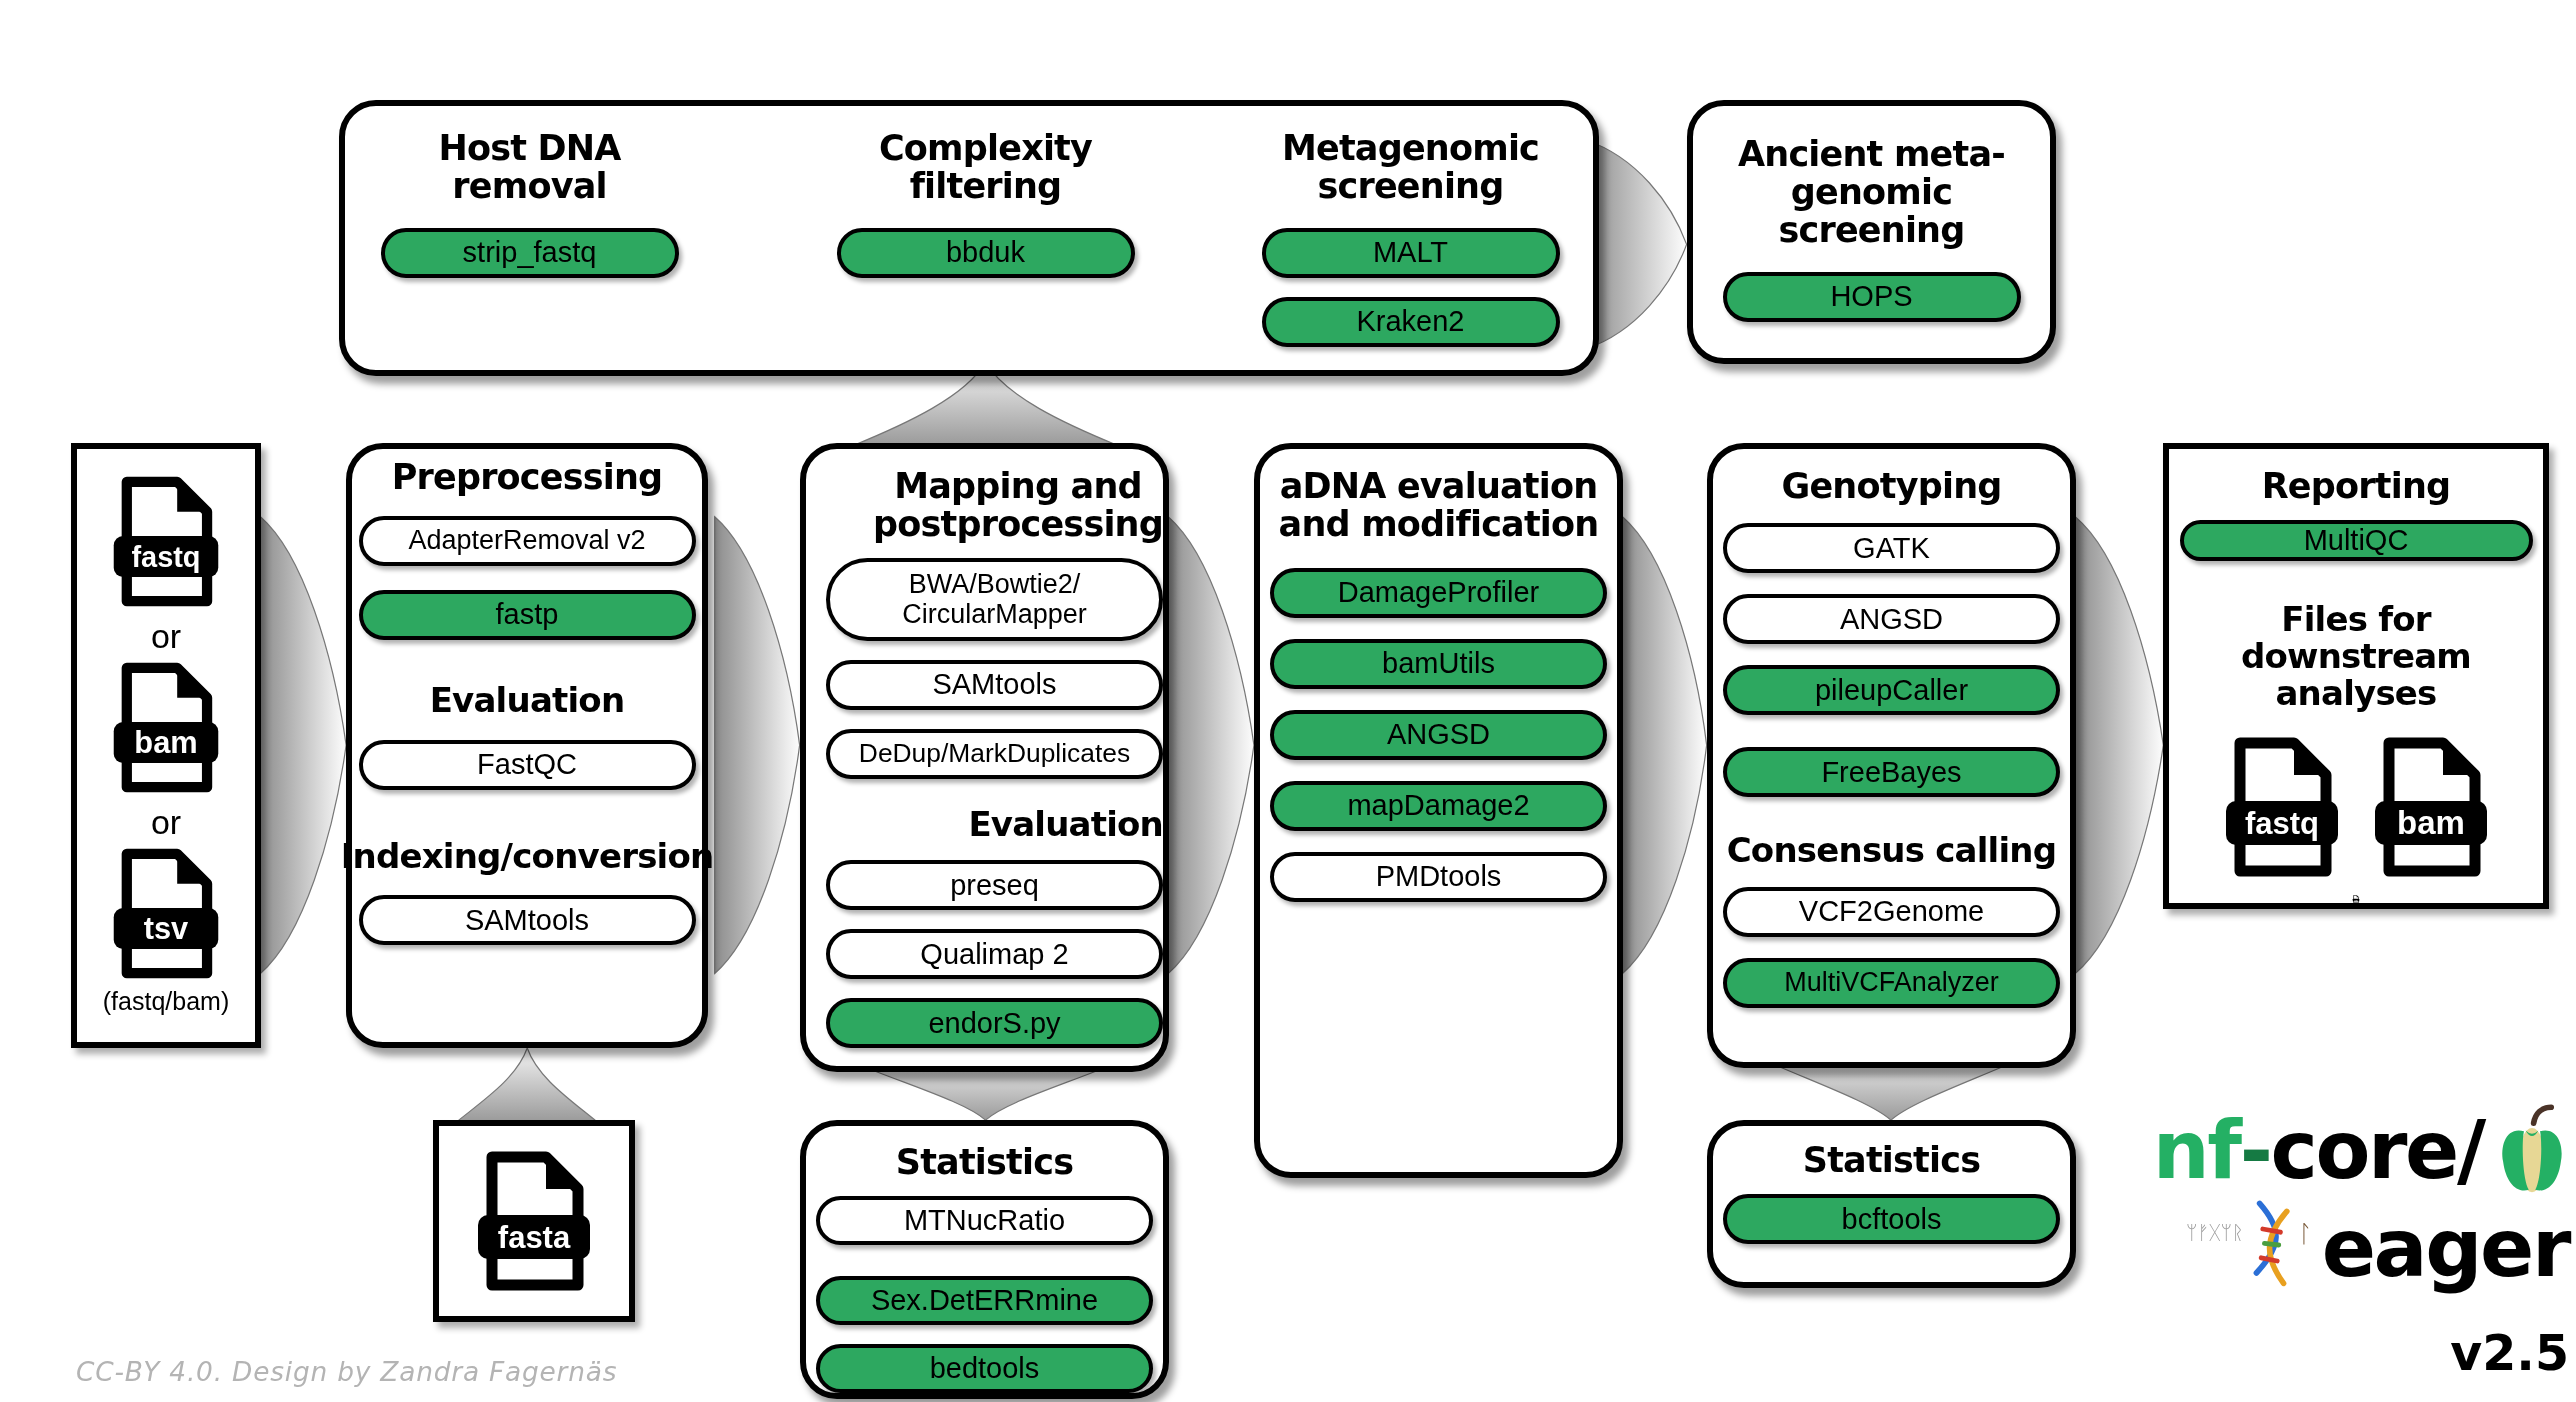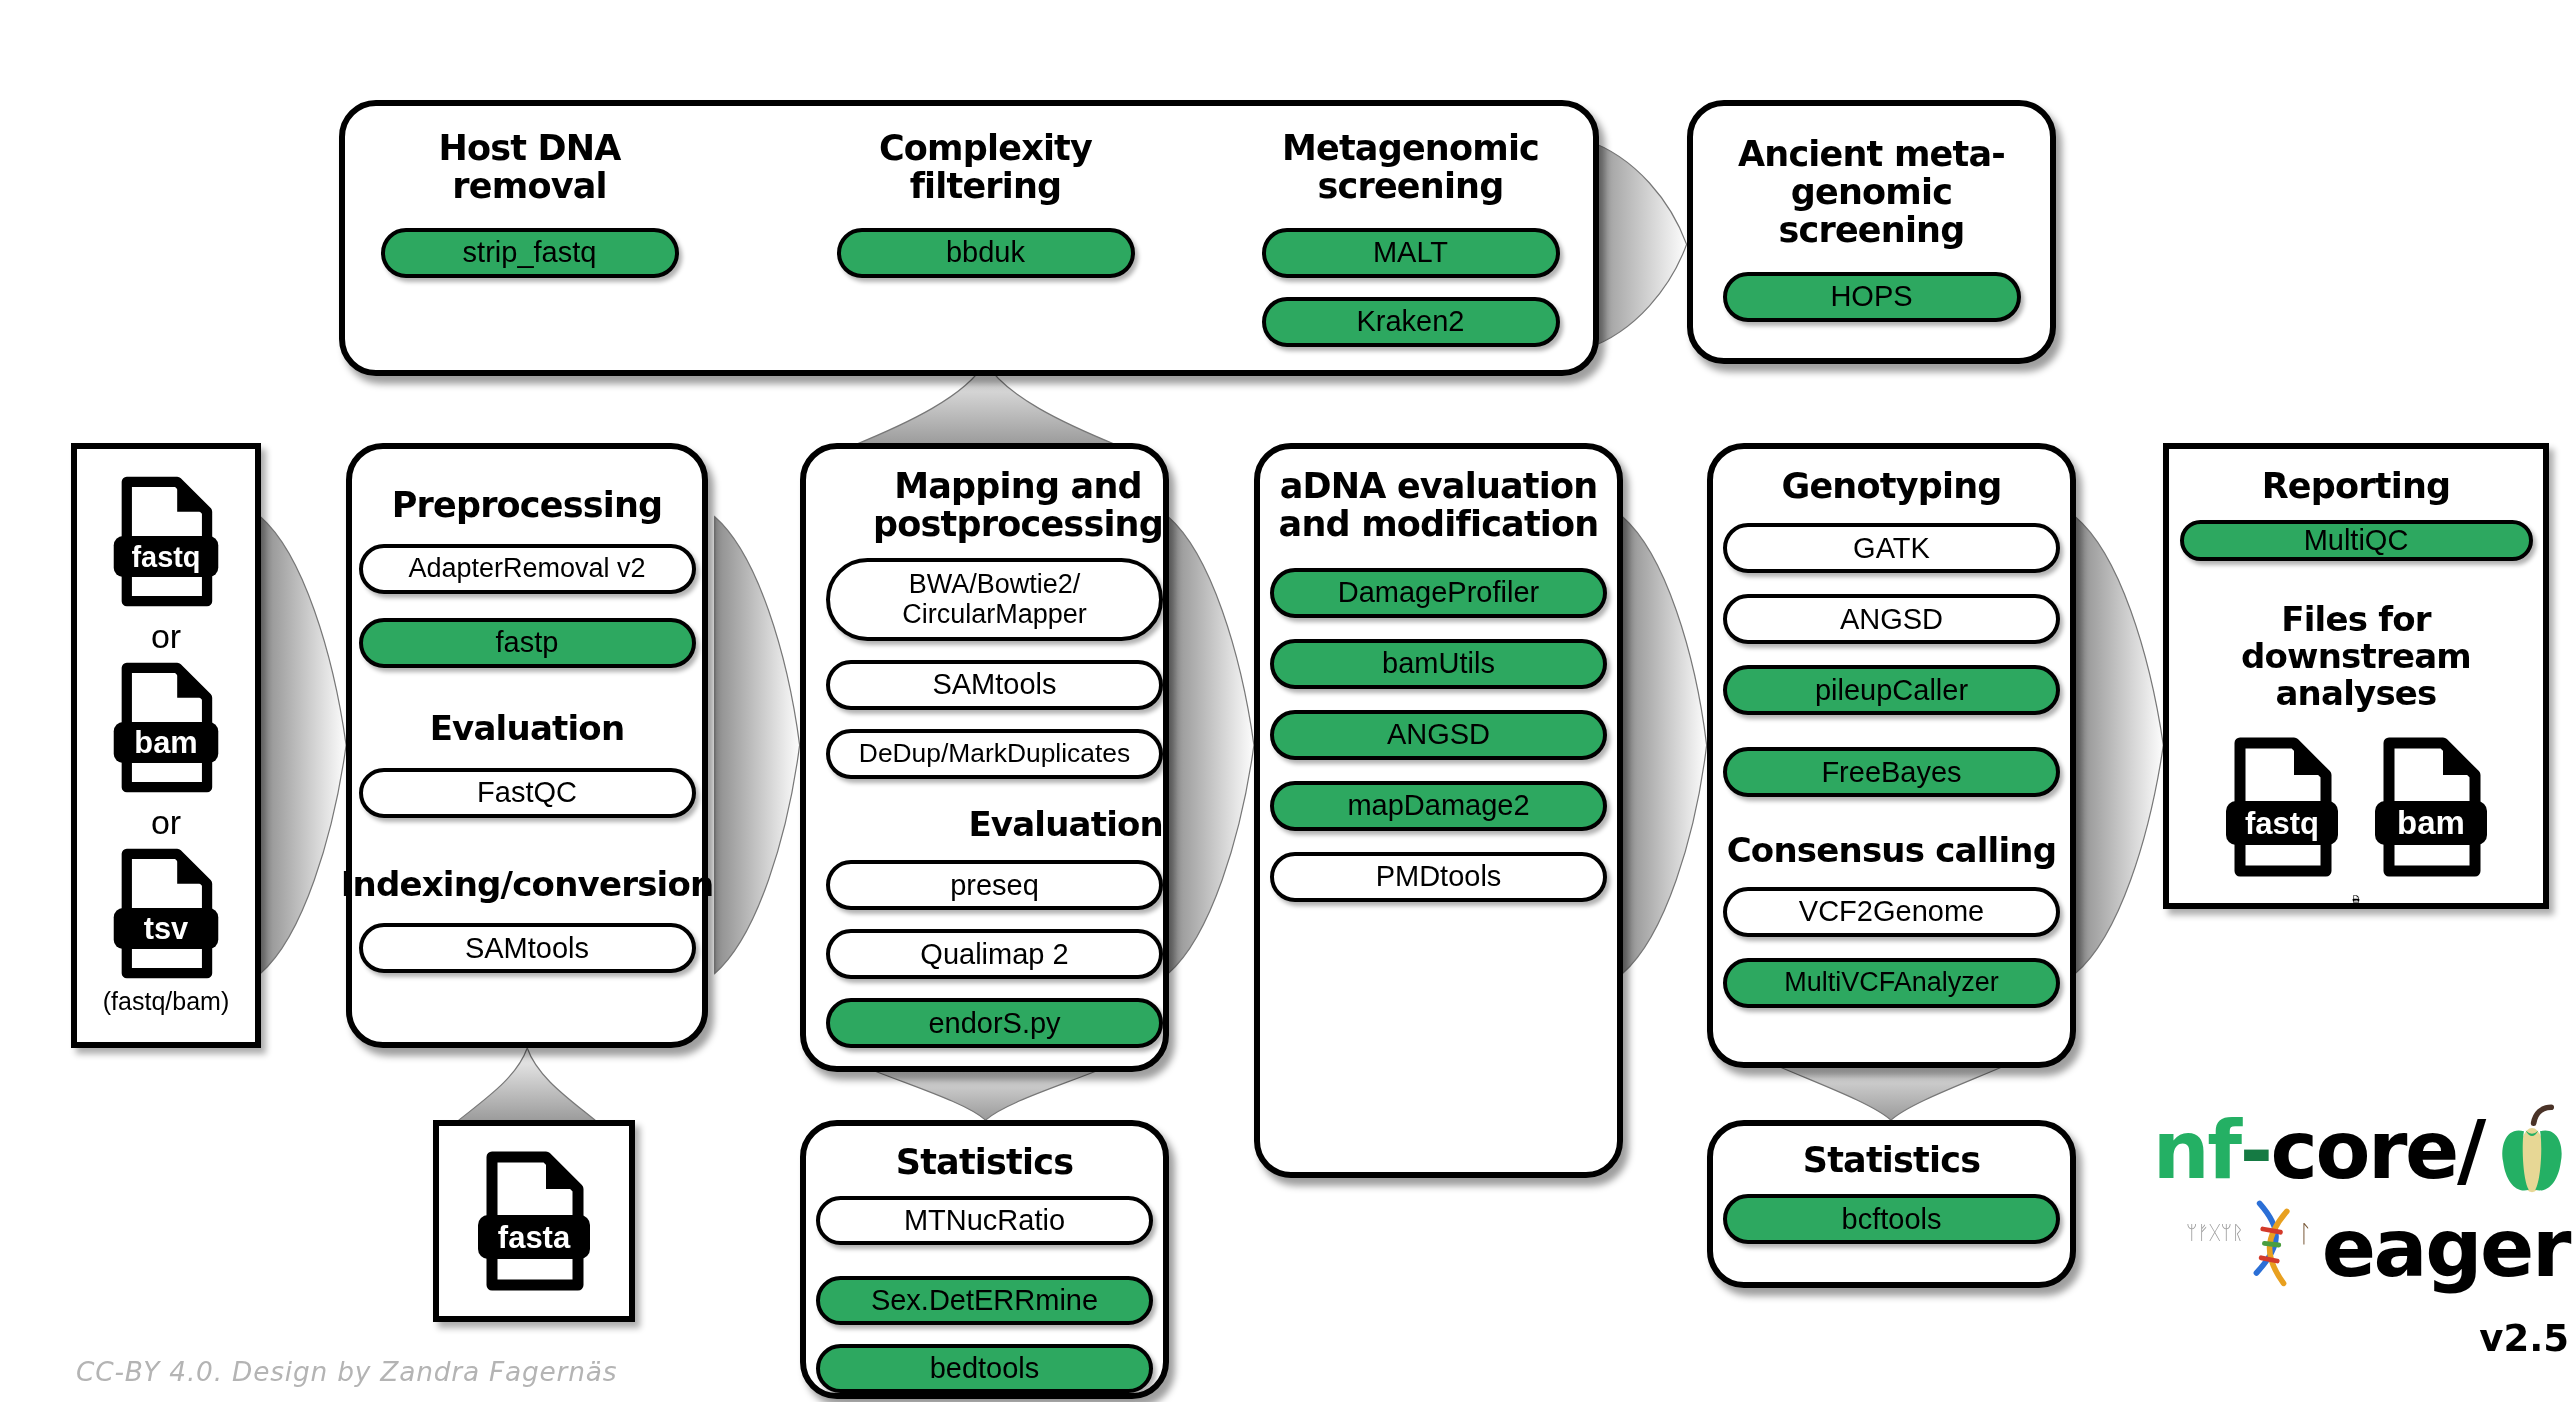--- a/index.html
+++ b/index.html
@@ -34,21 +34,21 @@
   .file-icon text{font-family:"Liberation Sans",sans-serif;font-weight:bold;}
 
   #footer-credit{position:absolute;left:76px;top:1356px;font-size:26.4px;color:#b4b4b4;
                  font-style:italic;letter-spacing:0.8px;}
 
   #logo{position:absolute;left:2099px;top:1104px;width:470px;display:flex;flex-direction:column;align-items:flex-end;}
   .logo-row{display:flex;align-items:center;justify-content:center;}
   .logo-text{font-weight:bold;font-size:80px;letter-spacing:-2.4px;line-height:1;}
   .logo-green{color:#24B064;}
   .logo-dashg{color:#157a43;}
-  .logo-version{font-weight:bold;font-size:37px;margin-top:16px;}
+  .logo-version{font-weight:bold;font-size:49px;margin-top:24px;}
 </style>
 </head>
 <body>
 
 <div id="canvas">
 
   <svg id="arrow-layer" viewBox="0 0 3215 1751">
     <defs>
       <linearGradient id="gradR" x1="0" y1="0" x2="1" y2="0">
         <stop offset="0" stop-color="#8c8c8c"></stop>
@@ -127,21 +127,21 @@
     <div class="or-text" style="margin-top:9.6px;">or</div>
     <svg class="file-icon" style="margin-top:6.4px;" width="112" height="131" viewBox="0 0 120 140">
       <path d="M18,6 H72 L104,38 V134 H18 Z" fill="#fff" stroke="#000" stroke-width="11" stroke-linejoin="round"></path>
       <path d="M72,6 L72,38 L104,38 Z" fill="#000"></path>
       <rect x="4" y="64" width="112" height="44" rx="10" fill="#000"></rect>
       <text x="60" y="97" text-anchor="middle" fill="#fff" font-size="33">tsv</text>
     </svg>
     <div class="note-text" style="margin-top:8px;">(fastq/bam)</div>
   </div>
 
-  <div class="box" style="left:346px;top:443px;width:362px;height:605px;padding-top:38px;box-sizing:border-box;">
+  <div class="box" style="left:346px;top:443px;width:362px;height:605px;padding-top:10px;box-sizing:border-box;">
     <div class="box-title">Preprocessing</div>
     <div class="pill w420" style="margin-top:19px;font-size:27px;">AdapterRemoval v2</div>
     <div class="pill green w420" style="margin-top:24px;">fastp</div>
     <div class="sec-title" style="margin-top:42px;">Evaluation</div>
     <div class="pill w420" style="margin-top:21px;">FastQC</div>
     <div class="sec-title" style="margin-top:48px;text-align:right;">Indexing/conversion</div>
     <div class="pill w420" style="margin-top:21px;">SAMtools</div>
   </div>
 
   <div class="box" style="left:800px;top:443px;width:369px;height:629px;padding-top:19px;box-sizing:border-box;align-items:flex-end;">

